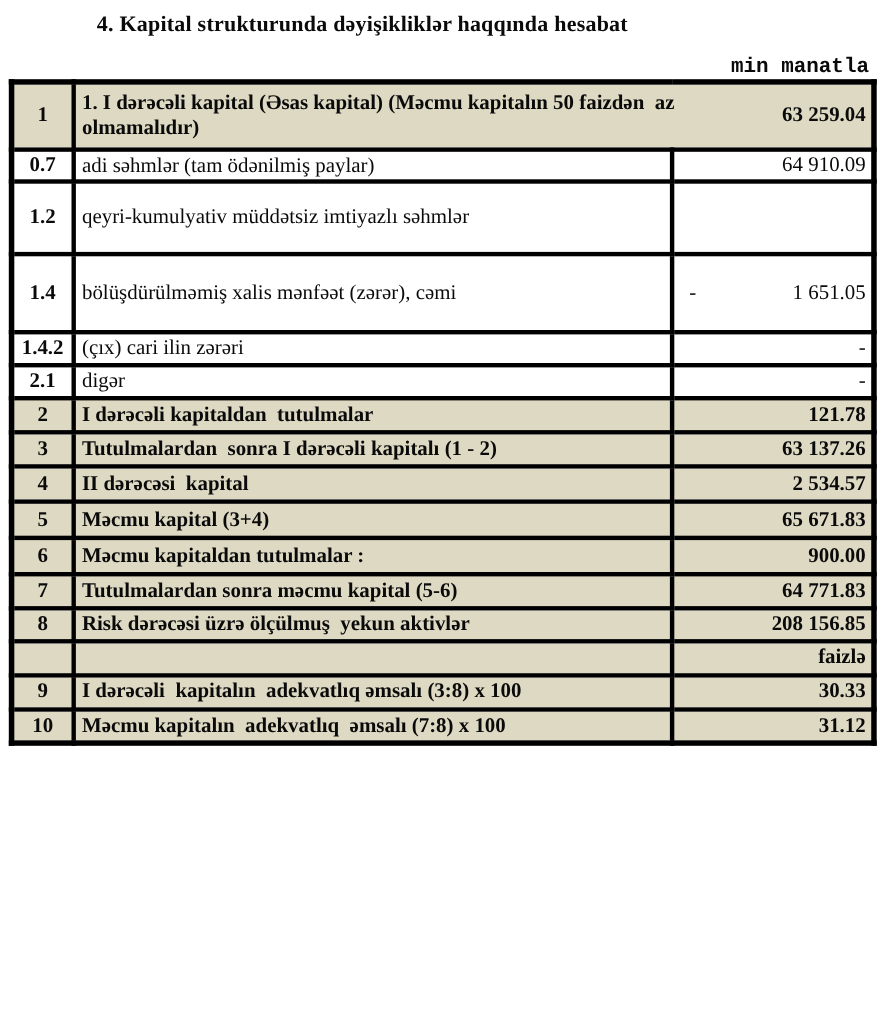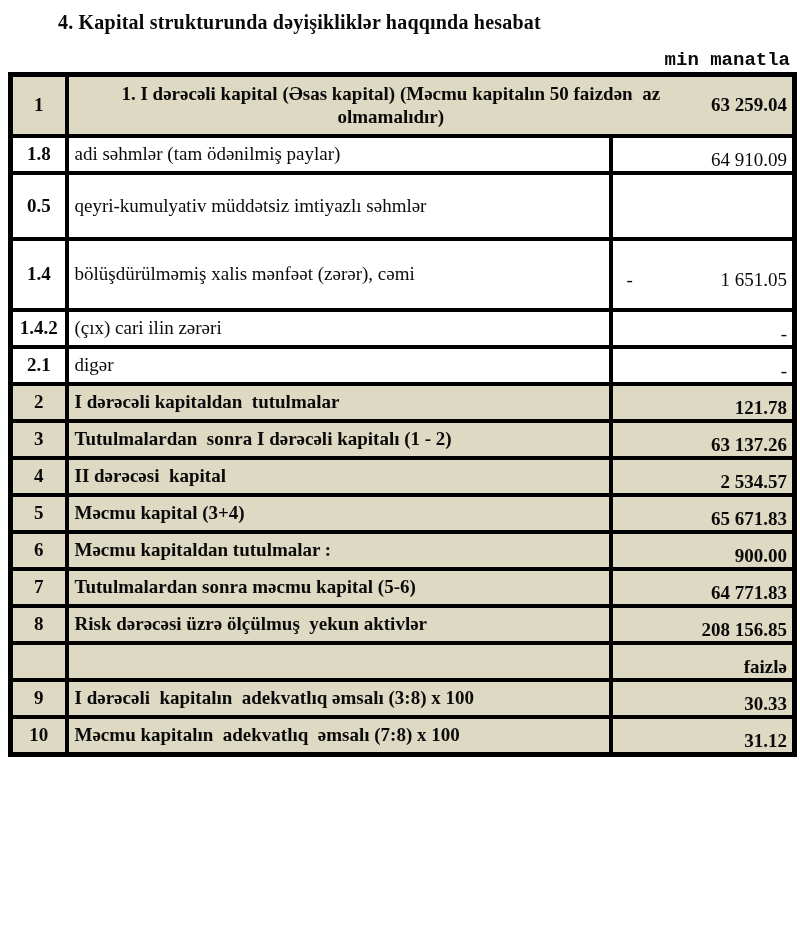--- a/index.html
+++ b/index.html
@@ -6,21 +6,21 @@
   body {
     width: 800px; height: 927px;
     font-family: "Liberation Serif", "DejaVu Serif", serif;
     color: #0a0a0a;
     overflow: hidden;
   }
   :root { --hl: #ddd9c3; --bd: #000000; }
 
   .doc-title {
     font-size: 20px; font-weight: bold;
-    margin: 11px 0 0 58px;
+    margin: 11px 0 0 88px;
     letter-spacing: 0.2px;
   }
   .unit-label {
     font-size: 19px; font-weight: bold;
     text-align: right;
     margin: 15px 10px 1px 0;
     font-family: Liberation Mono, monospace;
   }
 
   table.capital {
@@ -35,24 +35,24 @@
     vertical-align: middle;
     font-size: 19px;
     padding: 0;
     overflow: hidden;
   }
   .c-num  { text-align: center; font-weight: bold; }
   .label-text { padding: 1px 4px 1px 6px; white-space: pre-wrap; line-height: 1.25; }
   .c-value { text-align: right; }
   .vwrap {
     display: flex; align-items: center; justify-content: flex-end;
-    padding: 11px 5px 0 14px; min-height: 100%;
+    padding: 0 5px 0 14px; min-height: 100%;
   }
   .neg { margin-right: auto; }
-  .mwrap { display: flex; align-items: stretch; text-align: center; }
+  .mwrap { display: flex; align-items: stretch; }
   .mwrap .label-text { flex: 1; }
   .mval { align-self: center; white-space: nowrap; padding-right: 5px; }
 
   tr.r-plain  { background: #ffffff; }
   tr.r-strong { background: var(--hl); }
   tr.r-strong td { font-weight: bold; }
 
   tbody tr:nth-child(1)  { height: 61px; }
   tbody tr:nth-child(2)  { height: 27px; }
   tbody tr:nth-child(3)  { height: 66px; }
@@ -90,33 +90,33 @@
     <td class="c-num">1</td>
     <td class="c-label" colspan="2">
           <div class="mwrap">
             <div class="label-text">1. I dərəcəli kapital (Əsas kapital) (Məcmu kapitalın 50 faizdən  az olmamalıdır)</div>
             <span class="mval">63 259.04</span>
           </div>
         </td>
 
   </tr>
       <tr class="r-plain">
-    <td class="c-num">1.8</td>
+    <td class="c-num">0.7</td>
     <td class="c-label">
           <div class="label-text">adi səhmlər (tam ödənilmiş paylar)</div>
         </td>
     <td class="c-value">
       <div class="vwrap">
         <span class="neg"></span>
             <span class="val">64 910.09</span>
       </div>
     </td>
   </tr>
       <tr class="r-plain">
-    <td class="c-num">0.5</td>
+    <td class="c-num">1.2</td>
     <td class="c-label">
           <div class="label-text">qeyri-kumulyativ müddətsiz imtiyazlı səhmlər</div>
         </td>
     <td class="c-value">
       <div class="vwrap">
         <span class="neg"></span>
             <span class="val"></span>
       </div>
     </td>
   </tr>

